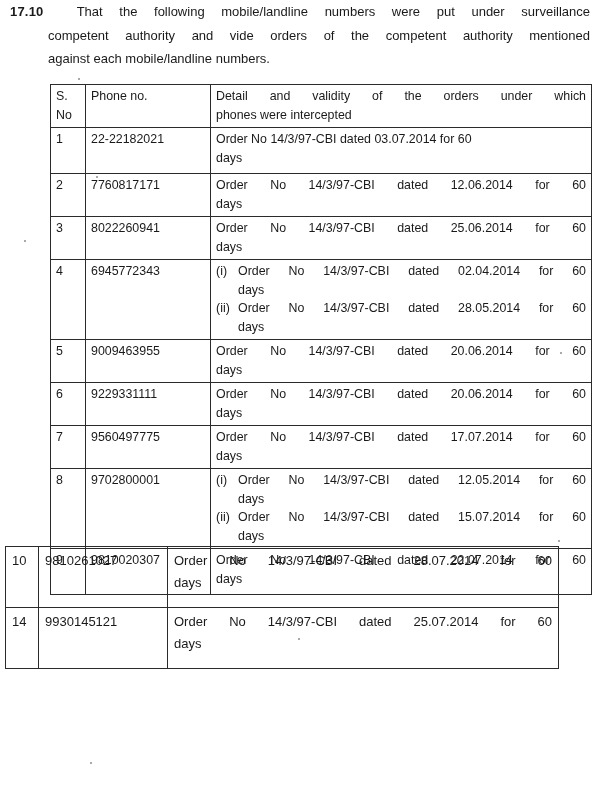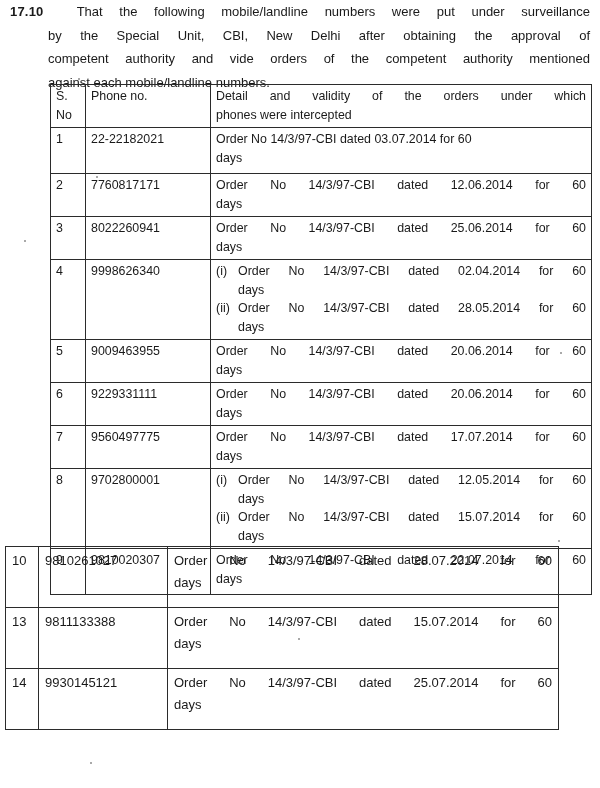--- a/index.html
+++ b/index.html
@@ -128,21 +128,20 @@
     position: absolute;
     background: #8d8d8d;
     border-radius: 50%;
   }
 </style>
 </head>
 <body>
 
 <div class="intro">
   <span class="intro-line"><span class="intro-num">17.10</span>&nbsp; <span class="intro-body">That the following mobile/landline numbers were put under surveillance</span></span>
-  <span class="intro-line"><span class="indent"></span><span>by the Special Unit, CBI, New Delhi after obtaining the approval of</span></span>
   <span class="intro-line"><span class="indent"></span><span>competent authority and vide orders of the competent authority mentioned</span></span>
   <span class="intro-line last"><span class="indent"></span><span>against each mobile/landline numbers.</span></span>
 </div>
 
 <table class="doc-table" id="table-one">
   <colgroup>
     <col class="w-sno">
       <col class="w-phone">
       <col class="w-detail">
   </colgroup>
@@ -184,21 +183,21 @@
       <td class="c-sno">3</td>
       <td class="c-phone">8022260941</td>
       <td class="c-detail">
         <span class="detail-line just">Order No 14/3/97-CBI dated 25.06.2014 for 60</span>
         <span class="detail-line plain">days</span>
       </td>
     </tr>
 
     <tr>
       <td class="c-sno">4</td>
-      <td class="c-phone">9998626340</td>
+      <td class="c-phone">6945772343</td>
       <td class="c-detail">
         <span class="roman-item">
           <span class="roman-mark">(i)</span>
           <span class="detail-line just">Order No 14/3/97-CBI dated 02.04.2014 for 60</span>
           <span class="detail-line plain">days</span>
         </span>
         <span class="roman-item">
           <span class="roman-mark">(ii)</span>
           <span class="detail-line just">Order No 14/3/97-CBI dated 28.05.2014 for 60</span>
           <span class="detail-line plain">days</span>
@@ -271,28 +270,20 @@
   <tbody>
     <tr>
       <td class="c-sno">10</td>
       <td class="c-phone">9810261027</td>
       <td class="c-detail">
         <span class="detail-line just">Order No 14/3/97-CBI dated 28.07.2014 for 60</span>
         <span class="detail-line plain">days</span>
       </td>
     </tr>
     <tr>
-      <td class="c-sno">13</td>
-      <td class="c-phone">9811133388</td>
-      <td class="c-detail">
-        <span class="detail-line just">Order No 14/3/97-CBI dated 15.07.2014 for 60</span>
-        <span class="detail-line plain">days</span>
-      </td>
-    </tr>
-    <tr>
       <td class="c-sno">14</td>
       <td class="c-phone">9930145121</td>
       <td class="c-detail">
         <span class="detail-line just">Order No 14/3/97-CBI dated 25.07.2014 for 60</span>
         <span class="detail-line plain">days</span>
       </td>
     </tr>
   </tbody>
 </table>
 

